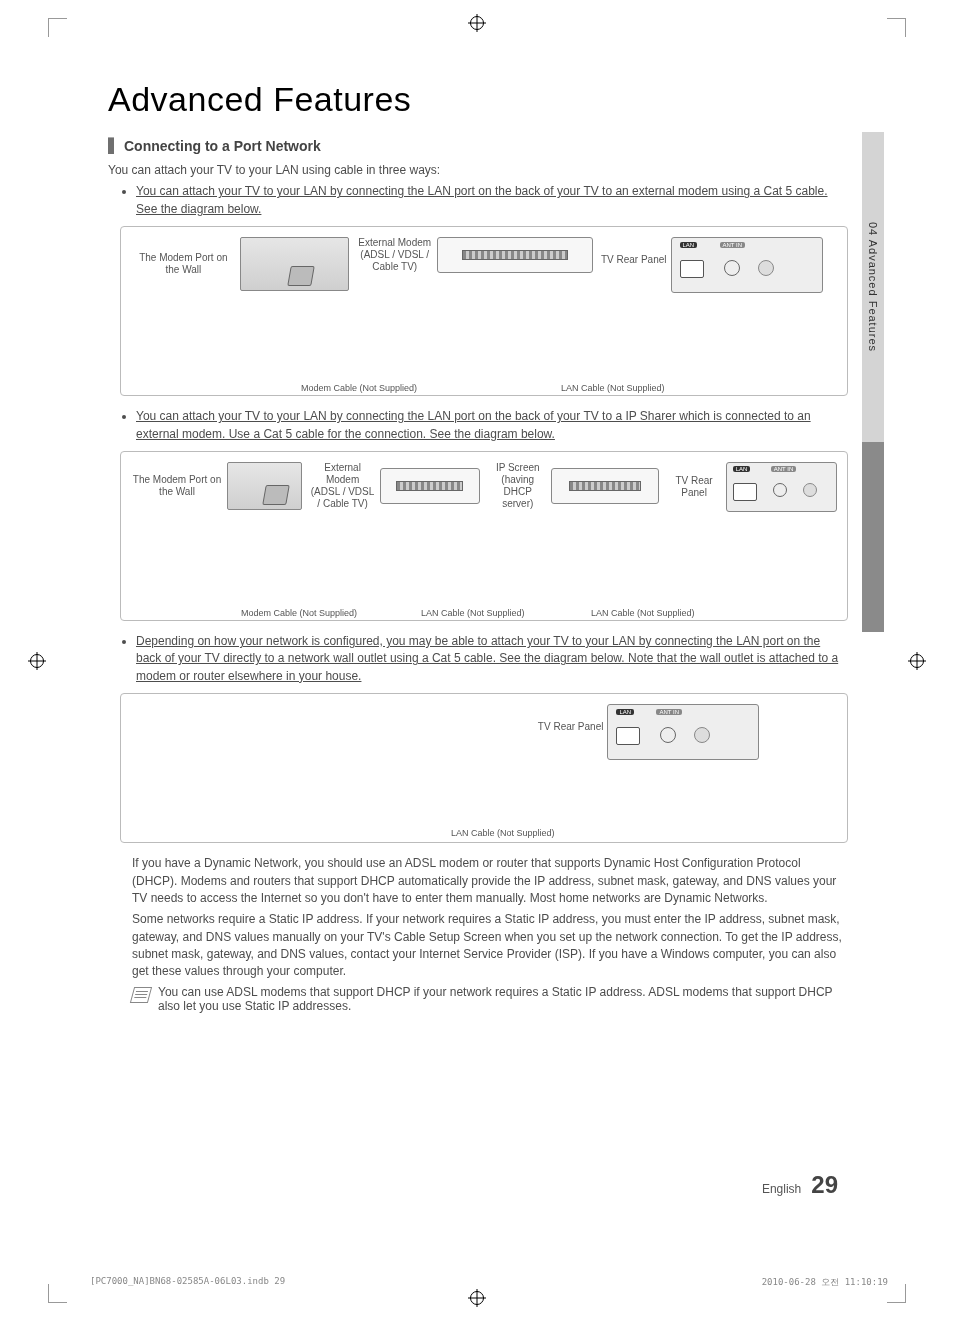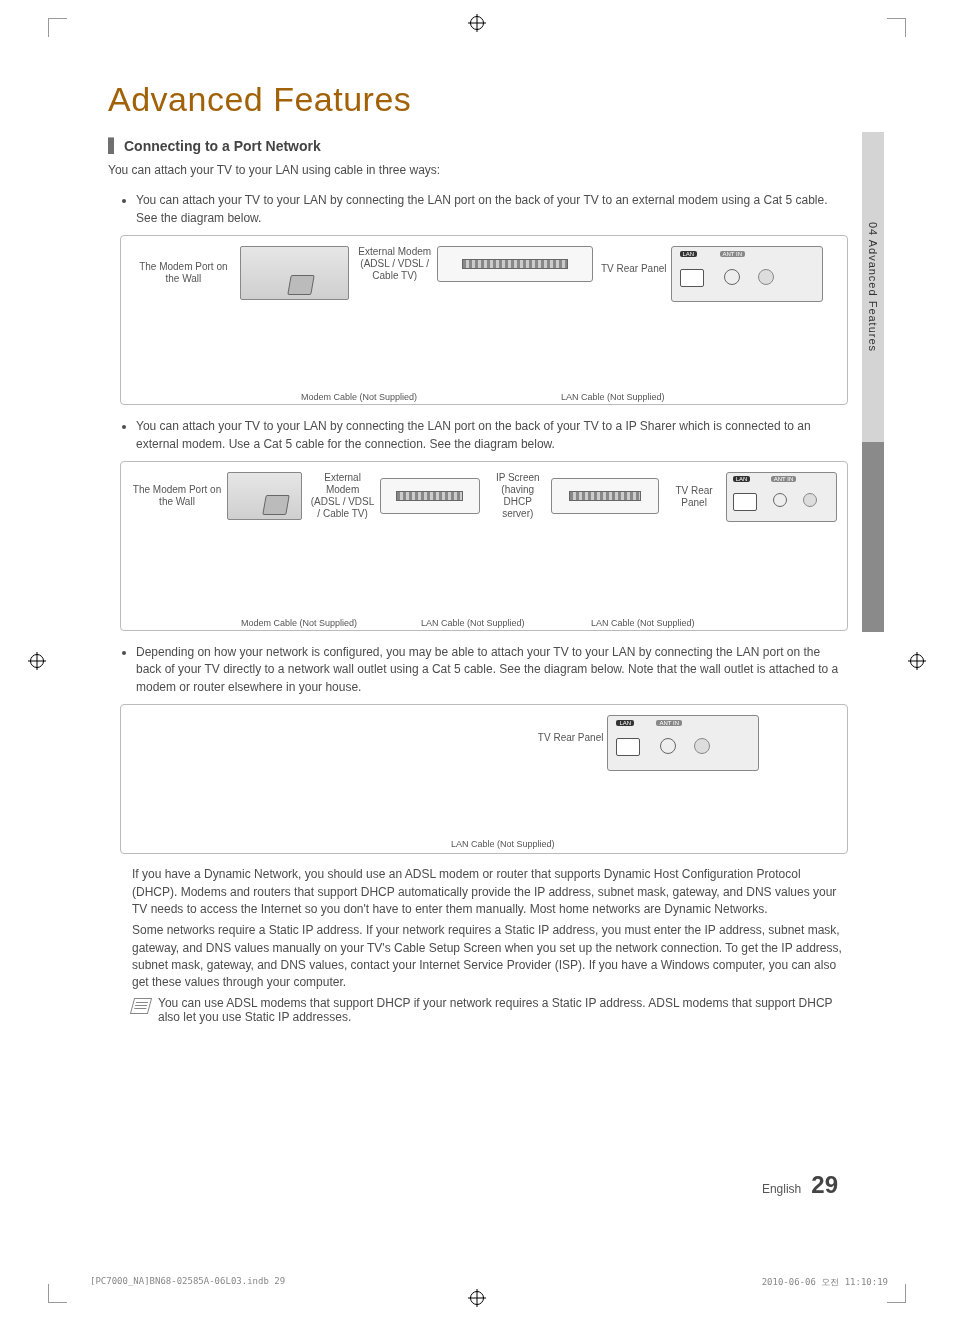--- a/index.html
+++ b/index.html
@@ -39,21 +39,21 @@
   .page {
     position: absolute;
     left: 108px;
     top: 80px;
     width: 740px;
   }
   h1 {
     font-weight: 300;
     font-size: 34px;
     margin: 0 0 10px 0;
-    color: #a16207;
+    color: #000000;
     letter-spacing: 0.5px;
   }
   .section-bar {
     background: #7a7a7a;
     color: #fff;
     font-weight: bold;
     font-size: 13px;
     text-align: center;
     padding: 3px 0;
     margin-bottom: 8px;
@@ -75,23 +75,24 @@
     height: 16px;
     background: #6f6f6f;
     border-top: 1px solid #aaa;
   }
   .subhead .txt {
     font-weight: bold;
     font-size: 14px;
     color: #444;
   }
   ul.bullets {
-    margin: 13px 0 8px 0;
+    margin: 4px 0 8px 0;
     padding-left: 28px;
     font-size: 12px;
+    text-decoration: underline;
   }
   ul.bullets li { margin-bottom: 6px; line-height: 1.45; }
 
   .diagram {
     border: 1px solid #bbb;
     border-radius: 4px;
     margin: 6px 0 12px 12px;
     padding: 10px 10px 18px 10px;
     font-size: 10px;
     color: #555;
@@ -398,14 +399,14 @@
   </div>
 </div>
 
 <div class="footer">
   <span>English</span>
   <span class="pn">29</span>
 </div>
 
 <div class="ftline">
   <span>[PC7000_NA]BN68-02585A-06L03.indb   29</span>
-  <span>2010-06-06   오전 11:10:19</span>
+  <span>2010-06-28   오전 11:10:19</span>
 </div>
 
 </body></html>

